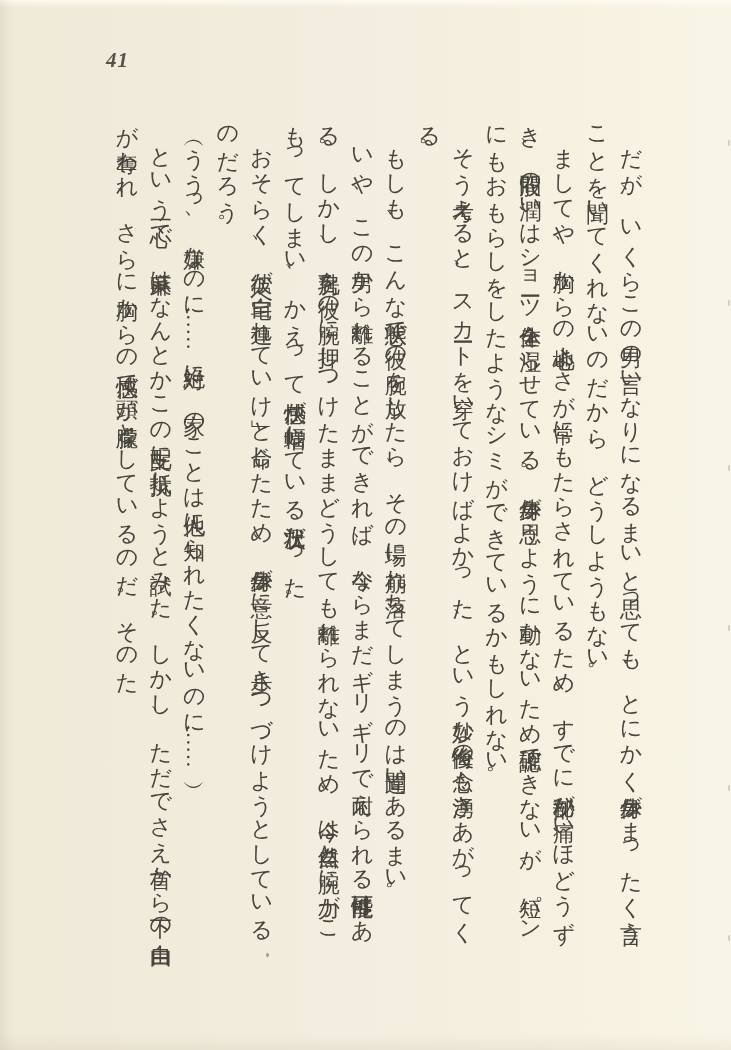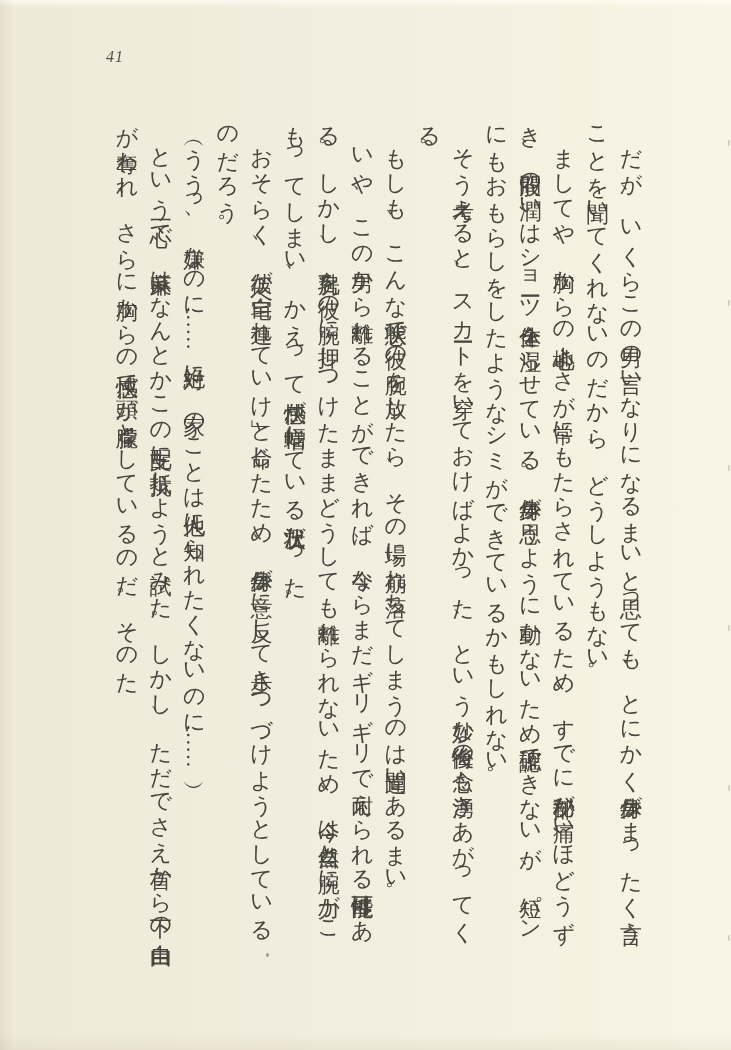--- a/index.html
+++ b/index.html
@@ -26,24 +26,25 @@
     pointer-events: none;
     background:
       linear-gradient(90deg, rgba(180,170,148,0.18) 0, rgba(180,170,148,0) 14px),
       linear-gradient(0deg, rgba(180,170,148,0.14) 0, rgba(180,170,148,0) 16px),
       linear-gradient(180deg, rgba(255,253,244,0.8) 0, rgba(255,253,244,0) 8px);
   }
   .page-number {
     position: absolute;
     left: 106px;
     top: 48px;
-    font-size: 16px;
+    font-size: 21px;
     font-style: italic;
     color: #565149;
     letter-spacing: 1px;
+    font-weight: bold;
   }
   .text-area {
     position: absolute;
     top: 111px;
     right: 83px;
     height: 836px;
     writing-mode: vertical-rl;
     text-orientation: mixed;
     line-break: normal;
     color: #46443d;

